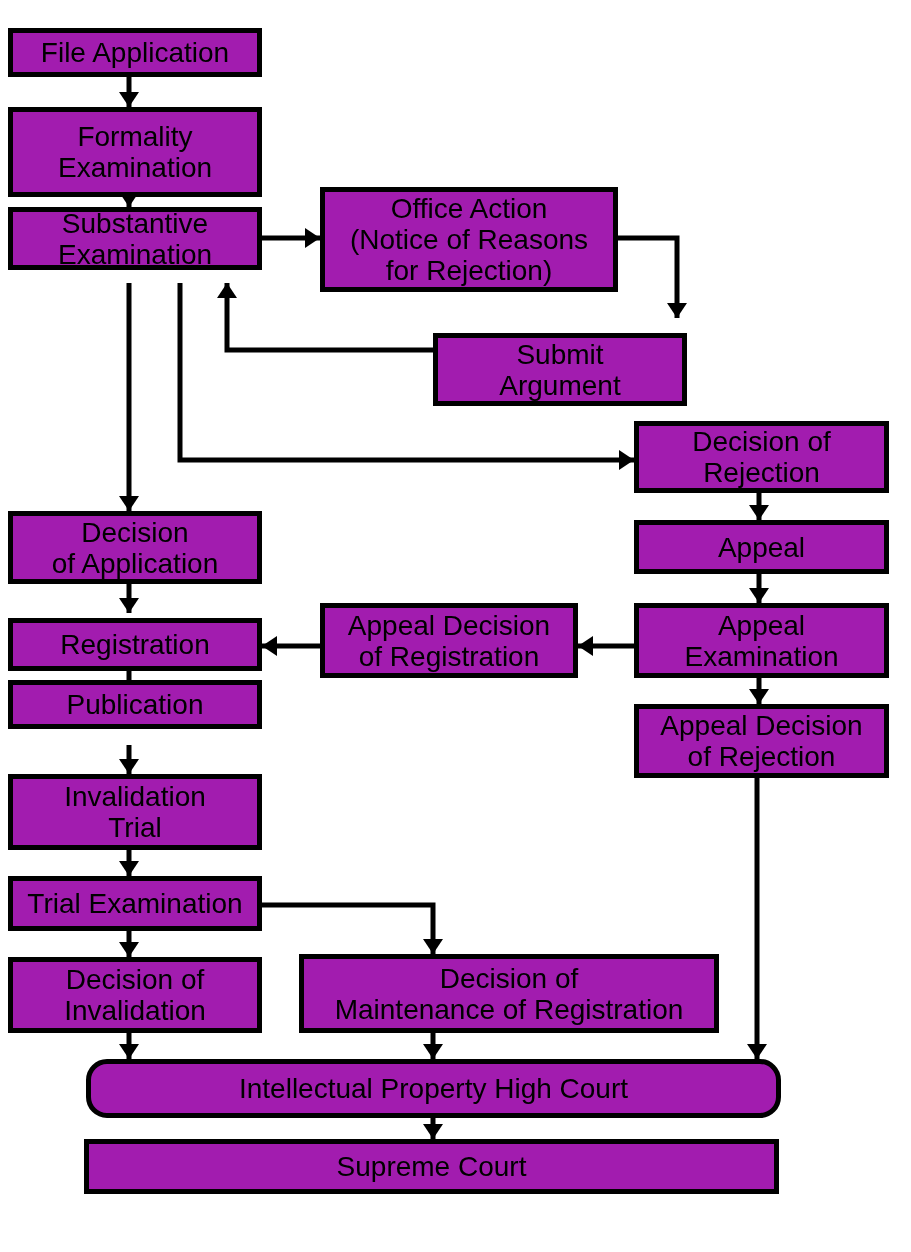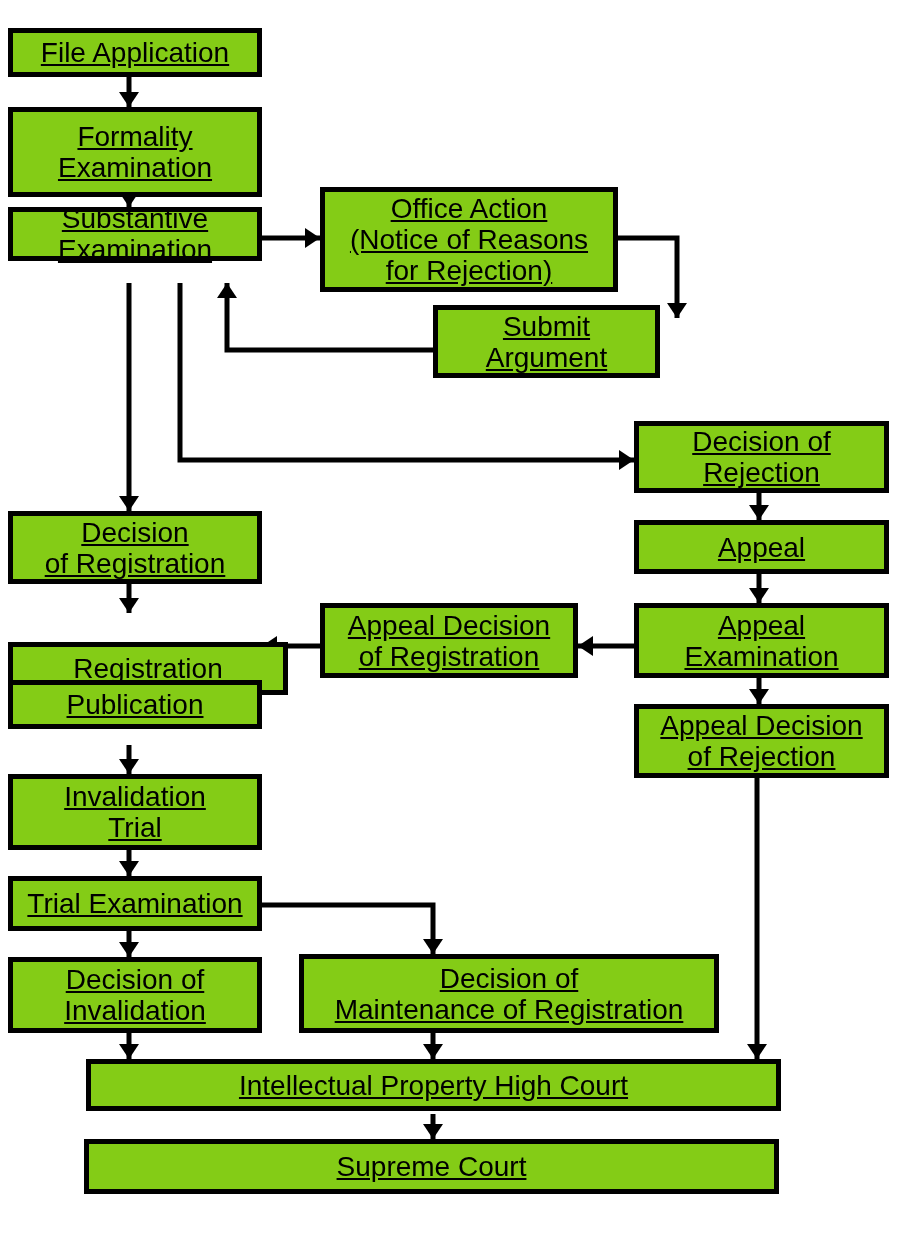--- a/index.html
+++ b/index.html
@@ -19,50 +19,49 @@
     position: absolute;
     left: 0;
     top: 0;
     width: 911px;
     height: 1252px;
   }
   .node {
     position: absolute;
     box-sizing: border-box;
     border: 5px solid #000000;
-    background: #84cc16;
+    background: #a21caf;
     color: #000000;
     display: flex;
     align-items: center;
     justify-content: center;
     text-align: center;
     font-size: 28px;
     line-height: 31px;
     white-space: pre-line;
-    text-decoration: underline;
   }
   
   #n-file-application            { left: 8px;   top: 28px;   width: 254px; height: 49px;  }
   #n-formality-examination       { left: 8px;   top: 107px;  width: 254px; height: 90px;  }
-  #n-substantive-examination     { left: 8px;   top: 207px;  width: 254px; height: 54px;  }
+  #n-substantive-examination     { left: 8px;   top: 207px;  width: 254px; height: 63px;  }
   #n-office-action               { left: 320px; top: 187px;  width: 298px; height: 105px; }
-  #n-submit-argument             { left: 433px; top: 305px;  width: 227px; height: 73px;  }
+  #n-submit-argument             { left: 433px; top: 333px;  width: 254px; height: 73px;  }
   #n-decision-of-rejection       { left: 634px; top: 421px;  width: 255px; height: 72px;  }
   #n-appeal                      { left: 634px; top: 520px;  width: 255px; height: 54px;  }
   #n-appeal-examination          { left: 634px; top: 603px;  width: 255px; height: 75px;  }
   #n-appeal-decision-of-registration { left: 320px; top: 603px; width: 258px; height: 75px; }
   #n-appeal-decision-of-rejection    { left: 634px; top: 704px; width: 255px; height: 74px; }
   #n-decision-of-registration    { left: 8px;   top: 511px;  width: 254px; height: 73px;  }
-  #n-registration                { left: 8px;   top: 642px;  width: 280px; height: 53px;  }
+  #n-registration                { left: 8px;   top: 618px;  width: 254px; height: 53px;  }
   #n-publication                 { left: 8px;   top: 680px;  width: 254px; height: 49px;  }
   #n-invalidation-trial          { left: 8px;   top: 774px;  width: 254px; height: 76px;  }
   #n-trial-examination           { left: 8px;   top: 876px;  width: 254px; height: 55px; text-align: right;  }
   #n-decision-of-invalidation    { left: 8px;   top: 957px;  width: 254px; height: 76px;  }
   #n-decision-of-maintenance     { left: 299px; top: 954px;  width: 420px; height: 79px;  }
-  #n-ip-high-court               { left: 86px;  top: 1059px; width: 695px; height: 52px;  }
+  #n-ip-high-court               { left: 86px;  top: 1059px; width: 695px; height: 59px; border-radius: 21px;  }
   #n-supreme-court               { left: 84px;  top: 1139px; width: 695px; height: 55px;  }
 </style>
 </head>
 <body>
 
 <div id="stage">
 
   <svg id="connectors" viewBox="0 0 911 1252" xmlns="http://www.w3.org/2000/svg">
     <defs>
       <marker id="arrow" markerUnits="userSpaceOnUse" markerWidth="15" markerHeight="20" refX="15" refY="10" orient="auto">
@@ -108,21 +107,21 @@
   <div class="node" id="n-decision-of-rejection">Decision of
 Rejection</div>
   <div class="node" id="n-appeal">Appeal</div>
   <div class="node" id="n-appeal-examination">Appeal
 Examination</div>
   <div class="node" id="n-appeal-decision-of-registration">Appeal Decision
 of Registration</div>
   <div class="node" id="n-appeal-decision-of-rejection">Appeal Decision
 of Rejection</div>
   <div class="node" id="n-decision-of-registration">Decision
-of Registration</div>
+of Application</div>
   <div class="node" id="n-registration">Registration</div>
   <div class="node" id="n-publication">Publication</div>
   <div class="node" id="n-invalidation-trial">Invalidation
 Trial</div>
   <div class="node" id="n-trial-examination">Trial Examination</div>
   <div class="node" id="n-decision-of-invalidation">Decision of
 Invalidation</div>
   <div class="node" id="n-decision-of-maintenance">Decision of
 Maintenance of Registration</div>
   <div class="node" id="n-ip-high-court">Intellectual Property High Court</div>

